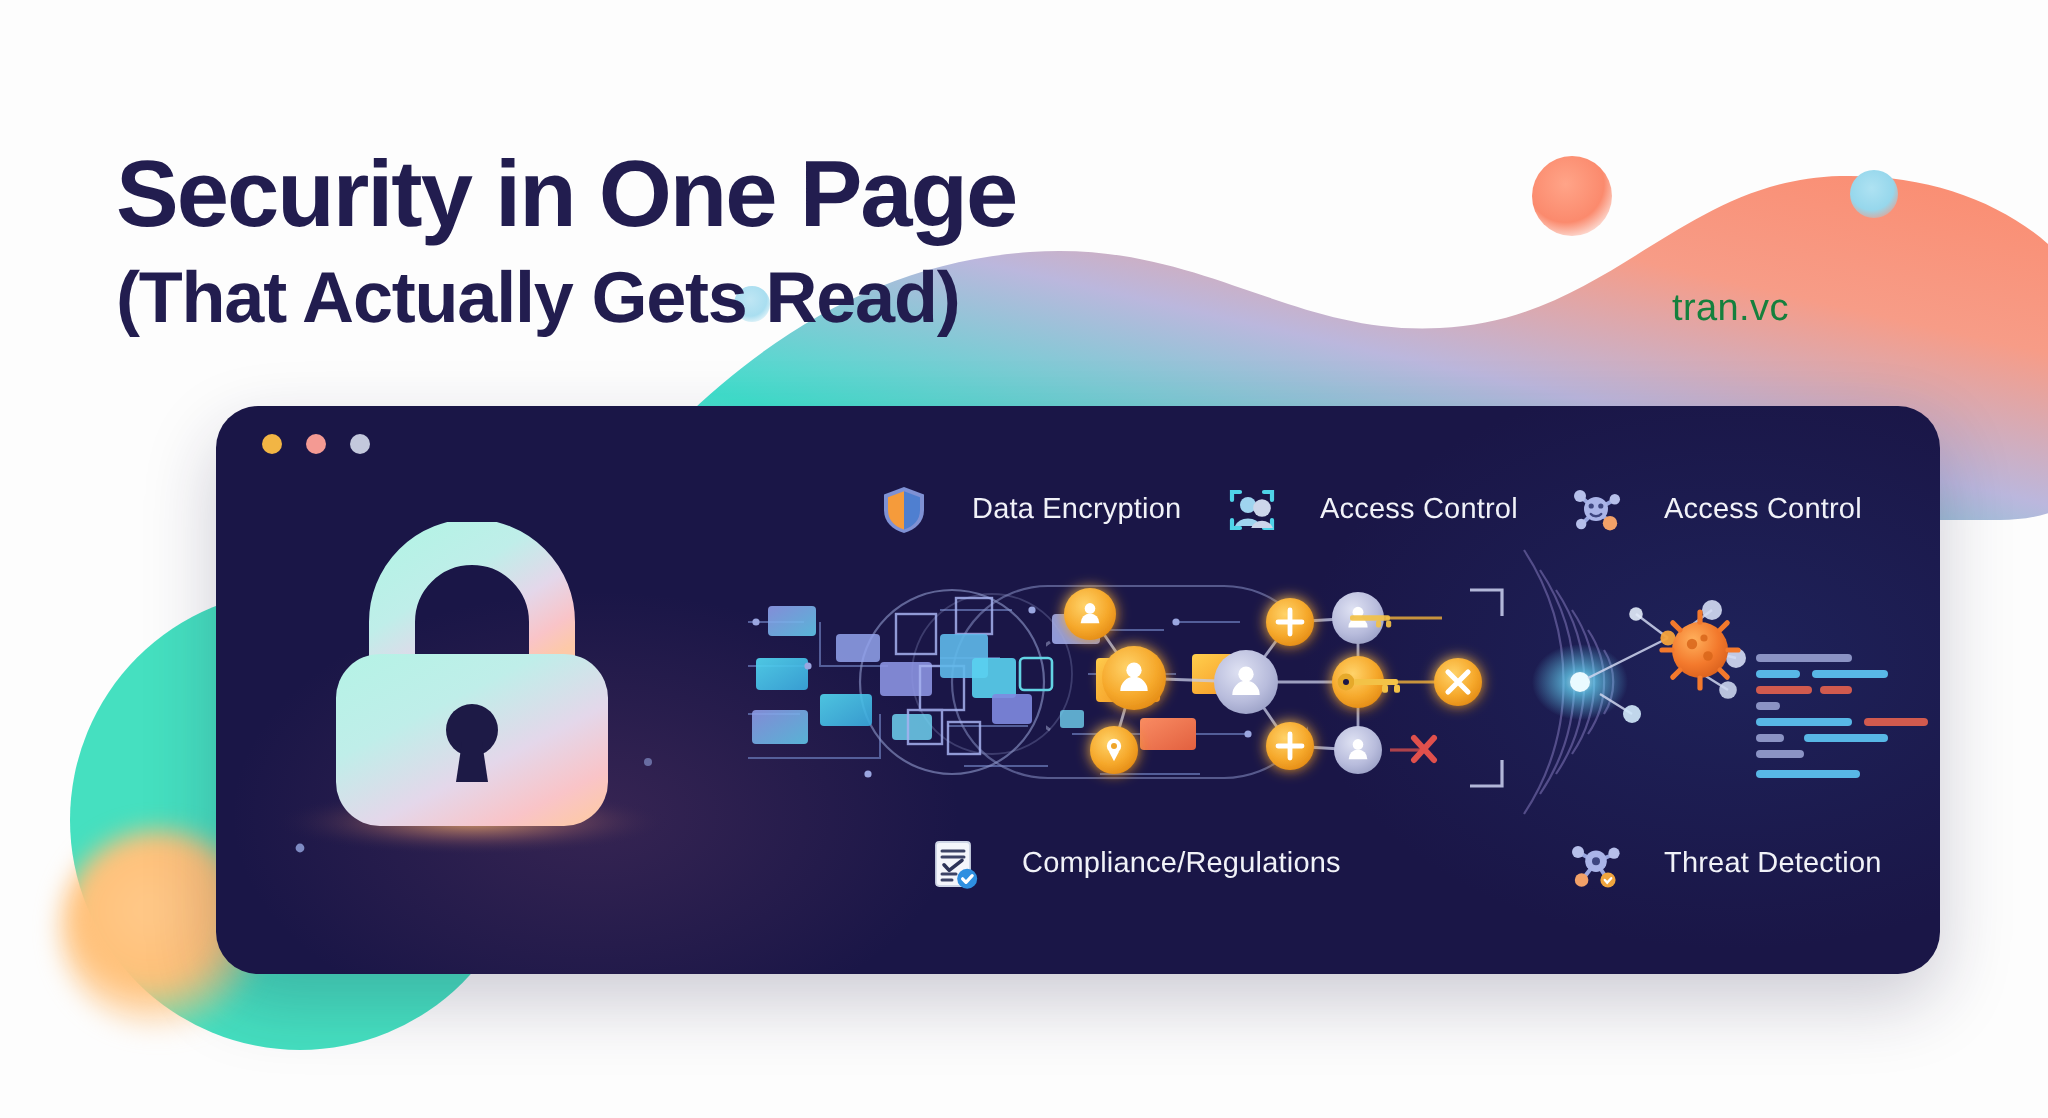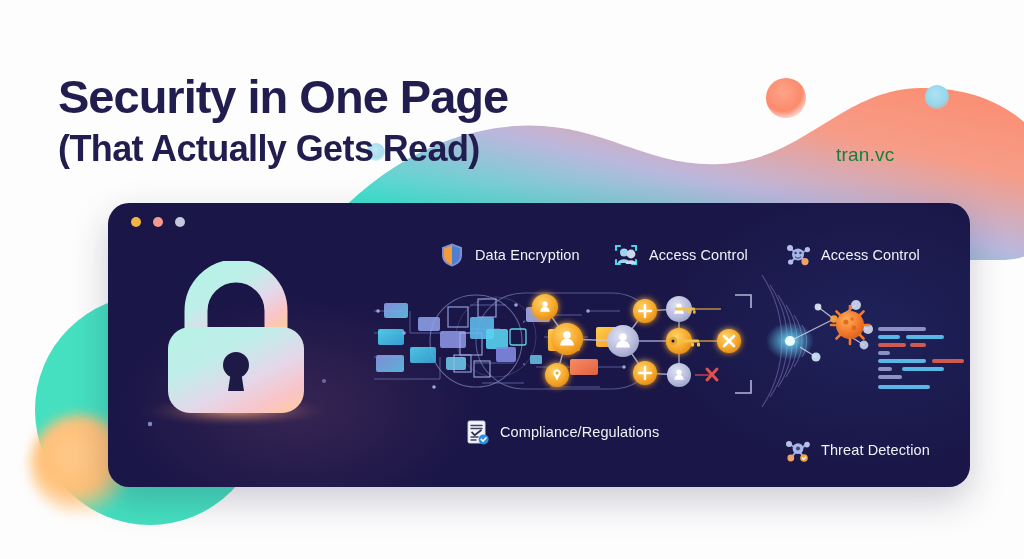--- a/index.html
+++ b/index.html
@@ -111,34 +111,34 @@
     display: flex; gap: 12px;
   }
   .win-dot { width: 10px; height: 10px; border-radius: 50%; }
   .wd-1 { background: #f2b544; }
   .wd-2 { background: #f49a93; }
   .wd-3 { background: #c3c8dc; }
 
   
   .feat {
     position: absolute;
-    display: flex; align-items: center; gap: 9px;
+    display: flex; align-items: center; gap: 20px;
     color: #f1f2f8;
     font-size: 14.5px;
     font-weight: 400;
     letter-spacing: 0.1px;
     white-space: nowrap;
   }
   .feat-icon { width: 28px; height: 28px; flex: 0 0 28px; display: block; }
 
   .feat-enc  { left: 330px; top: 38px; }
   .feat-acc1 { left: 504px; top: 38px; }
   .feat-acc2 { left: 676px; top: 38px; }
   .feat-comp { left: 355px; top: 215px; text-align: center; }
-  .feat-threat { left: 676px; top: 233px; }
+  .feat-threat { left: 676px; top: 215px; }
 
   
   .art { position: absolute; display: block; }
   .art-lock    { left: 20px;  top: 58px; width: 250px; height: 175px; }
   .art-circuit { left: 266px; top: 68px; width: 280px; height: 140px; }
   .art-access  { left: 415px; top: 78px; width: 245px; height: 125px; }
   .art-radar   { left: 648px; top: 68px; width: 225px; height: 140px; }
 </style>
 </head>
 <body>

